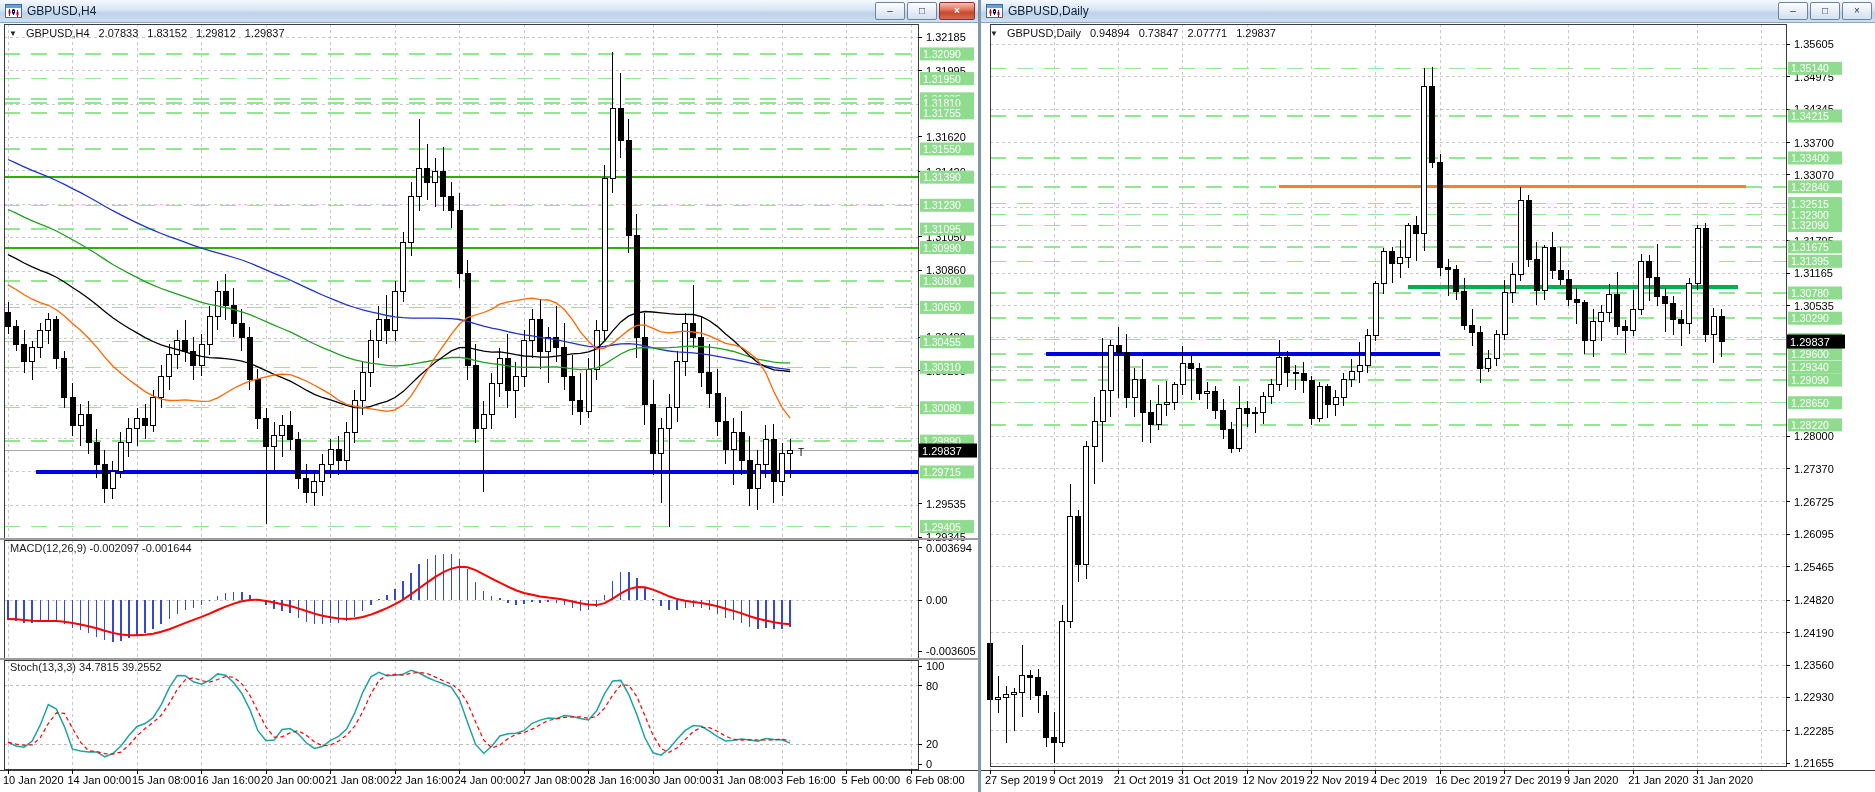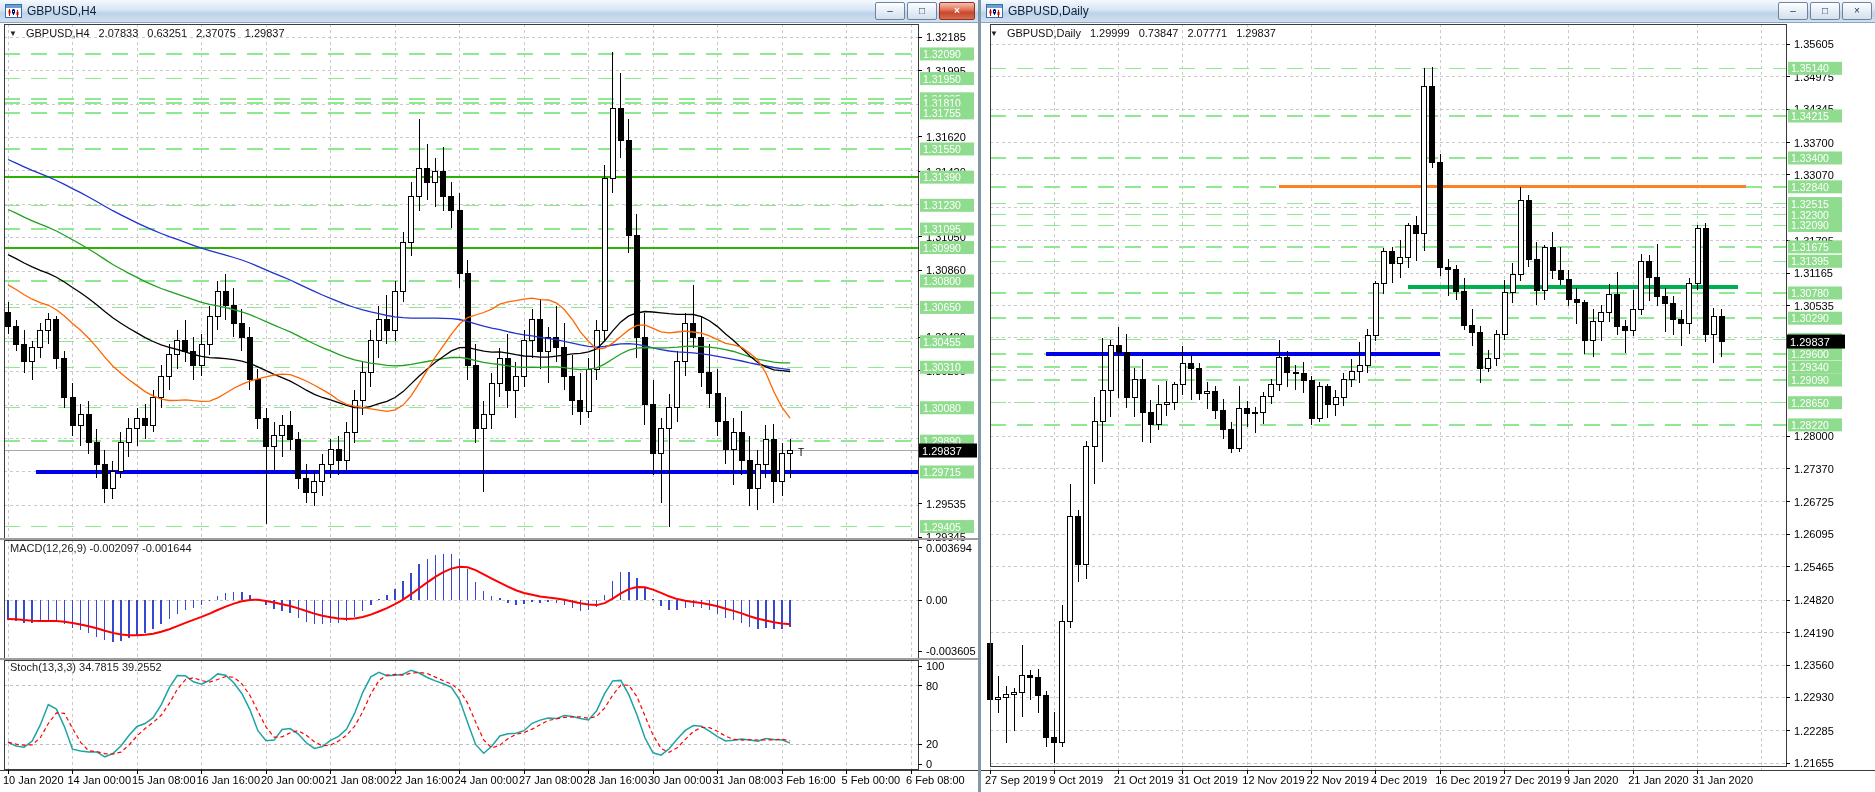--- a/index.html
+++ b/index.html
@@ -534,22 +534,22 @@
     <span class="wbtns">
       <span class="wbtn">–</span>
       <span class="wbtn">□</span>
       <span class="wbtn close">×</span>
     </span>
   </div>
   <div class="ohlc">
     <span class="arrow">▼</span>
     <span>GBPUSD,H4</span>
     <span>2.07833</span>
-    <span>0.63251</span>
-    <span>2.37075</span>
+    <span>1.83152</span>
+    <span>1.29812</span>
     <span>1.29837</span>
   </div>
 </div>
 
 <div class="window win-right">
   <svg id="svgR" class="chartsvg" width="894" height="792">
       <rect width="894" height="792" fill="#fff"></rect>
       <g>
         <line x1="9" y1="24" x2="9" y2="770" stroke="#c9c9c9" stroke-width="1" stroke-dasharray="3,3" shape-rendering="crispEdges"></line>
         <line x1="73.32" y1="24" x2="73.32" y2="770" stroke="#c9c9c9" stroke-width="1" stroke-dasharray="3,3" shape-rendering="crispEdges"></line>
@@ -925,18 +925,18 @@
     <span class="ttext">GBPUSD,Daily</span>
     <span class="wbtns">
       <span class="wbtn">–</span>
       <span class="wbtn">□</span>
       <span class="wbtn">×</span>
     </span>
   </div>
   <div class="ohlc">
     <span class="arrow">▼</span>
     <span>GBPUSD,Daily</span>
-    <span>1.29999</span>
+    <span>0.94894</span>
     <span>0.73847</span>
     <span>2.07771</span>
     <span>1.29837</span>
   </div>
 </div>
 
 </body></html>

